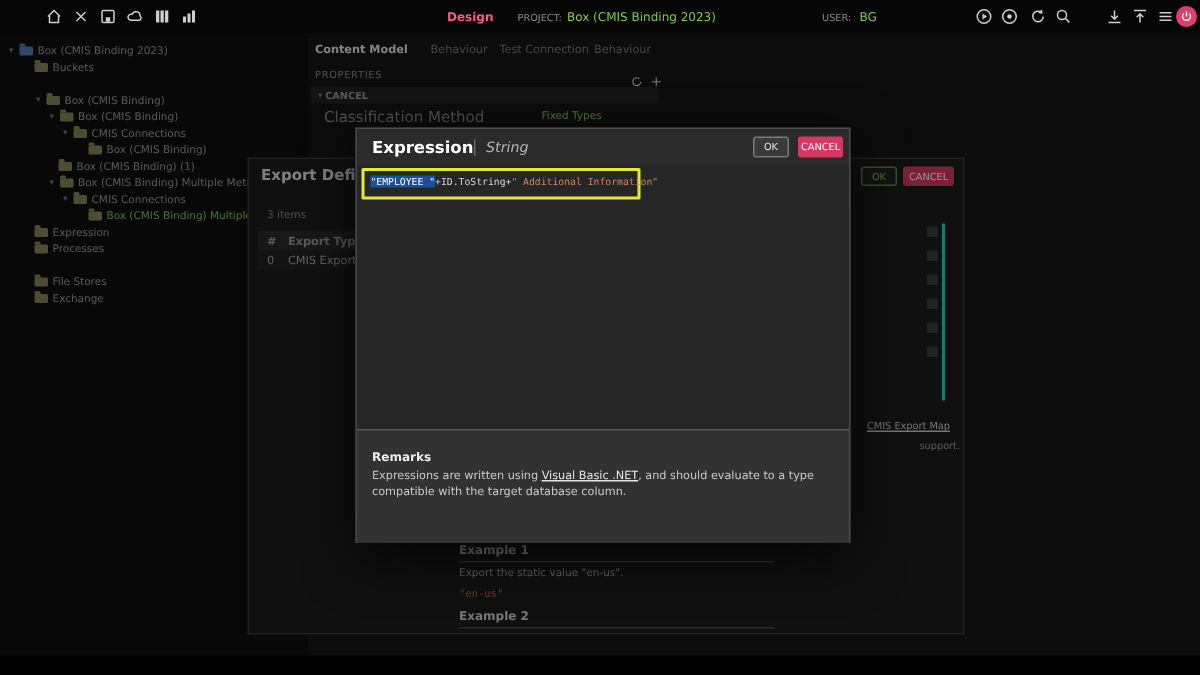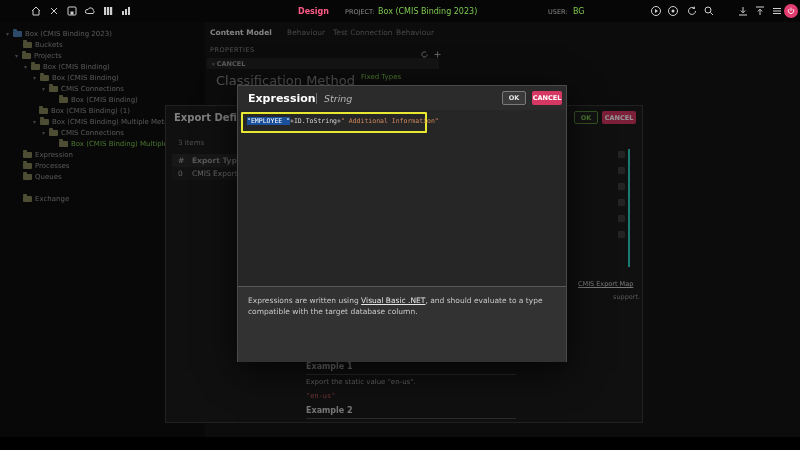--- a/index.html
+++ b/index.html
@@ -30,36 +30,36 @@
 
   
   .content{position:absolute;left:205px;top:22px;width:595px;height:415px;background:#151515;z-index:1;}
   .tab{position:absolute;top:6px;font-size:7.5px;color:#7a7a7a;cursor:pointer;white-space:nowrap;}
   .tab.active{color:#e0e0e0;font-weight:bold;}
   .props-title{position:absolute;left:5px;top:24px;font-size:6.5px;letter-spacing:.5px;color:#8a8a8a;}
   .mini-ico{position:absolute;top:22px;width:9px;height:9px;cursor:pointer;}
   .sec-bar{position:absolute;left:2px;top:36px;width:232px;height:11px;background:#232323;
            font-size:6.5px;font-weight:bold;color:#999;display:flex;align-items:center;padding-left:5px;box-sizing:border-box;cursor:pointer;}
   .sec-bar::before{content:'▾ ';font-size:5.5px;margin-right:2px;color:#777;}
-  .prop-label{position:absolute;left:11px;top:51px;font-size:13px;color:#8a8a8a;}
+  .prop-label{position:absolute;left:11px;top:51px;font-size:10px;color:#8a8a8a;}
   .prop-value{position:absolute;left:140px;top:51px;font-size:7px;color:#7ec94f;cursor:pointer;padding-left:16px;}
   .frag{position:absolute;left:8px;top:336px;font-size:7px;color:#8a8a8a;}
 
   
   .exp-dialog{position:absolute;left:165px;top:105px;width:478px;height:318px;background:#1c1c1c;
               border:1px solid #3a3a3a;z-index:2;box-sizing:border-box;}
   .ed-title{position:absolute;left:8px;top:6px;font-size:10px;font-weight:bold;color:#ddd;}
   .ed-items{position:absolute;left:12px;top:33px;font-size:7px;color:#888;}
   .ed-table{position:absolute;left:6px;top:48px;width:112px;font-size:7.5px;}
   .ed-th,.ed-tr{display:flex;height:13px;align-items:center;}
   .ed-th{background:#2a2a2a;color:#999;font-weight:bold;}
   .ed-tr{background:#222;color:#aaa;cursor:pointer;}
   .ed-c0{width:20px;padding-left:6px;box-sizing:border-box;}
   .ed-c1{flex:1;}
-  .btn{display:flex;align-items:center;justify-content:center;font-size:6.5px;font-weight:bold;
+  .btn{display:flex;align-items:center;justify-content:center;font-size:6.5px;font-weight:normal;
        border-radius:2px;cursor:pointer;box-sizing:border-box;}
   .ed-ok{position:absolute;left:408px;top:5px;width:24px;height:13px;background:#222;border:1px solid #5a8f3a;color:#7ec94f;}
   .ed-cancel{position:absolute;left:436px;top:5px;width:34px;height:13px;background:#d63864;color:#fff;}
   .ed-link{position:absolute;left:412px;top:174px;font-size:6.5px;color:#ccc;text-decoration:underline;cursor:pointer;white-space:nowrap;}
   .ed-support{position:absolute;left:447px;top:187px;font-size:6.5px;color:#999;}
   .ed-scroll{position:absolute;left:462px;top:43px;width:2px;height:118px;background:#2bd0c6;cursor:pointer;}
   .ed-dot{position:absolute;left:452px;width:7px;height:7px;background:#3d3d3d;border-radius:1px;cursor:pointer;}
   .ex-h{position:absolute;left:140px;font-size:8px;font-weight:bold;color:#ccc;}
   .ex-line{position:absolute;left:140px;width:210px;height:1px;background:#4a4a4a;}
   .ex-t{position:absolute;left:140px;font-size:7px;color:#aaa;}
@@ -190,24 +190,20 @@
 
   <aside class="sidebar">
     <div class="tree-row exp" style="top:6px;padding-left:6px">
         <span class="fi root"></span>
         <span>Box (CMIS Binding 2023)</span>
       </div>
     <div class="tree-row noexp" style="top:17px;padding-left:15px">
         <span class="fi"></span>
         <span>Buckets</span>
       </div>
-    <div class="tree-row exp" style="top:28px;padding-left:15px">
-        <span class="fi"></span>
-        <span>Projects</span>
-      </div>
     <div class="tree-row exp" style="top:39px;padding-left:24px">
         <span class="fi"></span>
         <span>Box (CMIS Binding)</span>
       </div>
     <div class="tree-row exp" style="top:50px;padding-left:33px">
         <span class="fi"></span>
         <span>Box (CMIS Binding)</span>
       </div>
     <div class="tree-row exp" style="top:61px;padding-left:42px">
         <span class="fi"></span>
@@ -234,23 +230,23 @@
         <span>Box (CMIS Binding) Multiple Metadata</span>
       </div>
     <div class="tree-row noexp" style="top:127px;padding-left:15px">
         <span class="fi"></span>
         <span>Expression</span>
       </div>
     <div class="tree-row noexp" style="top:138px;padding-left:15px">
         <span class="fi"></span>
         <span>Processes</span>
       </div>
-    <div class="tree-row noexp" style="top:149px;padding-left:15px">
-        <span class="fi"></span>
-        <span>Queues</span>
+    <div class="tree-row noexp" style="top:160px;padding-left:15px">
+        <span class="fi"></span>
+        <span>File Stores</span>
       </div>
     <div class="tree-row noexp" style="top:171px;padding-left:15px">
         <span class="fi"></span>
         <span>Exchange</span>
       </div>
   </aside>
 
   <main class="content">
     <span class="tab active" style="left:5px">Content Model</span>
     <span class="tab" style="left:82px">Behaviour</span>
@@ -314,18 +310,19 @@
     <span class="m-sub">String</span>
     <div class="btn m-ok">OK</div>
     <div class="btn m-cancel">CANCEL</div>
 
     <div class="m-code">
       <div class="m-hl"></div>
       <div class="m-expr"><span class="tok-sel">"EMPLOYEE "</span><span class="tok-mid">+ID.ToString+</span><span class="tok-str">" Additional Information"</span></div>
     </div>
 
     <div class="m-help">
+      <div class="h-rem">Remarks</div>
       <div class="h-remtxt"><span>Expressions are written using </span><span class="h-link">Visual Basic .NET</span><span>, and should evaluate to a type compatible with the target database column.</span></div>
     </div>
   </section>
 
   <footer class="bottombar"></footer>
 </div>
 
 </body></html>

